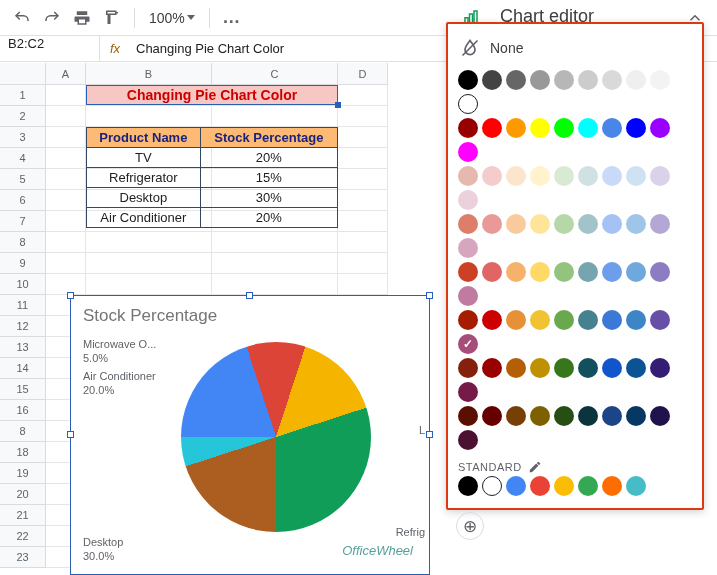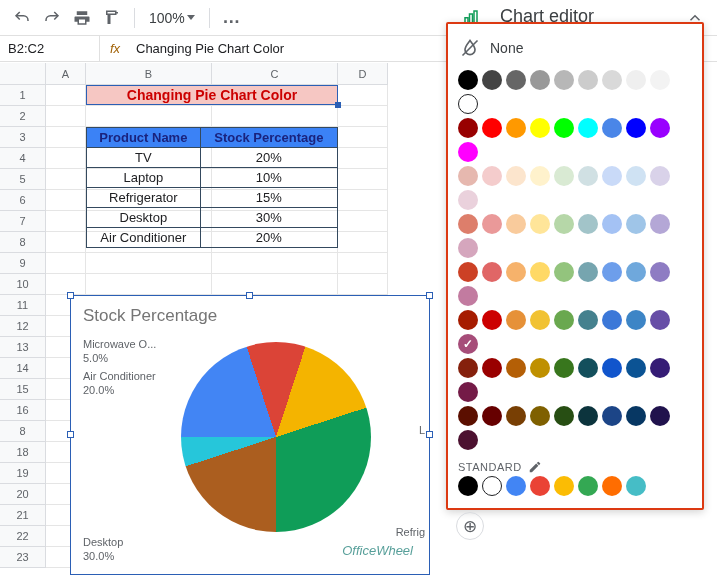--- a/index.html
+++ b/index.html
@@ -10,21 +10,21 @@
   .tb-icon { width: 24px; height: 24px; display: flex; align-items: center; justify-content: center; color: #5f6368; cursor: pointer; border-radius: 3px; }
   .tb-sep { width: 1px; height: 20px; background: #dadce0; margin: 0 4px; }
   .zoom { display: flex; align-items: center; gap: 2px; color: #3c4043; font-size: 14px; padding: 0 4px; cursor: pointer;}
   .spacer { flex: 1; }
 
   .chart-editor-title { position: absolute; top: 6px; left: 500px; font-size: 18px; color: #3c4043; }
   .chart-editor-icon { position: absolute; top: 8px; left: 462px; }
 
   
   .formula-bar { display: flex; align-items: center; height: 26px; border-bottom: 1px solid #e0e0e0; }
-  .namebox { width: 100px; border-right: 1px solid #e0e0e0; padding: 0 8px; font-size: 13px; color: #202124; height: 100%; display: flex; align-items: center; }
+  .namebox { width: 100px; border-right: 1px solid #e0e0e0; padding: 0 8px; font-size: 13px; color: #202124; height: 100%; display: flex; }
   .fx { width: 30px; text-align: center; color: #a16207; font-style: italic; font-size: 13px;}
   .formula-input { flex: 1; padding: 0 6px; font-size: 13px; color: #202124; }
 
   
   .sheet-area { position: absolute; top: 63px; left: 0; width: 432px; height: 512px; background: #fff;}
   .col-headers { display: flex; height: 22px; }
   .corner { width: 46px; border-right: 1px solid #dadce0; border-bottom: 1px solid #dadce0; background: #f8f9fa; }
   .ch { height: 22px; border-right: 1px solid #dadce0; border-bottom: 1px solid #dadce0; background: #f8f9fa; text-align: center; font-size: 11px; color: #5f6368; line-height: 22px; }
   .chA { width: 40px; } .chB { width: 126px; } .chC { width: 126px; } .chD { width: 50px; }
   .rows { }
@@ -33,21 +33,21 @@
   .cell { border-right: 1px solid #e5e5e5; border-bottom: 1px solid #e5e5e5; }
   .cA { width: 40px; } .cB { width: 126px; } .cC { width: 126px; } .cD { width: 50px; }
 
   
   .title-cell { position: absolute; left: 86px; top: 22px; width: 252px; height: 20px; background: #f6c7c3; border: 1.5px solid #2b5fb5; text-align: center; font-weight: bold; color: #c00; font-size: 14px; line-height: 19px; }
   .sel-handle { position: absolute; width: 6px; height: 6px; background: #2b5fb5; }
 
   
   .data-table { position: absolute; left: 86px; top: 64px; width: 252px; border-collapse: collapse; }
   .data-table th, .data-table td { border: 1px solid #34495e; padding: 2px 6px; font-size: 13px; text-align: center; height: 19px;}
-  .data-table th { background: #3b82f6; font-weight: bold; color: #1a237e; }
+  .data-table th { background: #fdba74; font-weight: bold; color: #1a237e; }
 
   
   .chart-container { position: absolute; left: 70px; top: 232px; width: 360px; height: 280px; border: 1.5px solid #2b5fb5; background: #fff; }
   .chart-container .handle { position: absolute; width: 7px; height: 7px; background: #fff; border: 1px solid #2b5fb5; }
   .chart-title { position: absolute; top: 10px; left: 12px; font-size: 17px; color: #757575; }
   .pie-wrap { position: absolute; top: 46px; left: 110px; width: 190px; height: 190px; }
   .pie { width: 190px; height: 190px; border-radius: 50%; position: relative; }
   .label { position: absolute; font-size: 11px; color: #5f6368; line-height: 1.25; }
   .label .name { display: block; }
   .label .val { display: block; }
@@ -304,24 +304,20 @@
 
   <table class="data-table">
     <tbody>
         <tr>
       <th>Product Name</th>
       <th>Stock Percentage</th>
     </tr>
     <tr>
           <td>TV</td>
           <td>20%</td>
-        </tr>
-    <tr>
-          <td>Laptop</td>
-          <td>10%</td>
         </tr>
     <tr>
           <td>Refrigerator</td>
           <td>15%</td>
         </tr>
     <tr>
           <td>Desktop</td>
           <td>30%</td>
         </tr>
     <tr>

